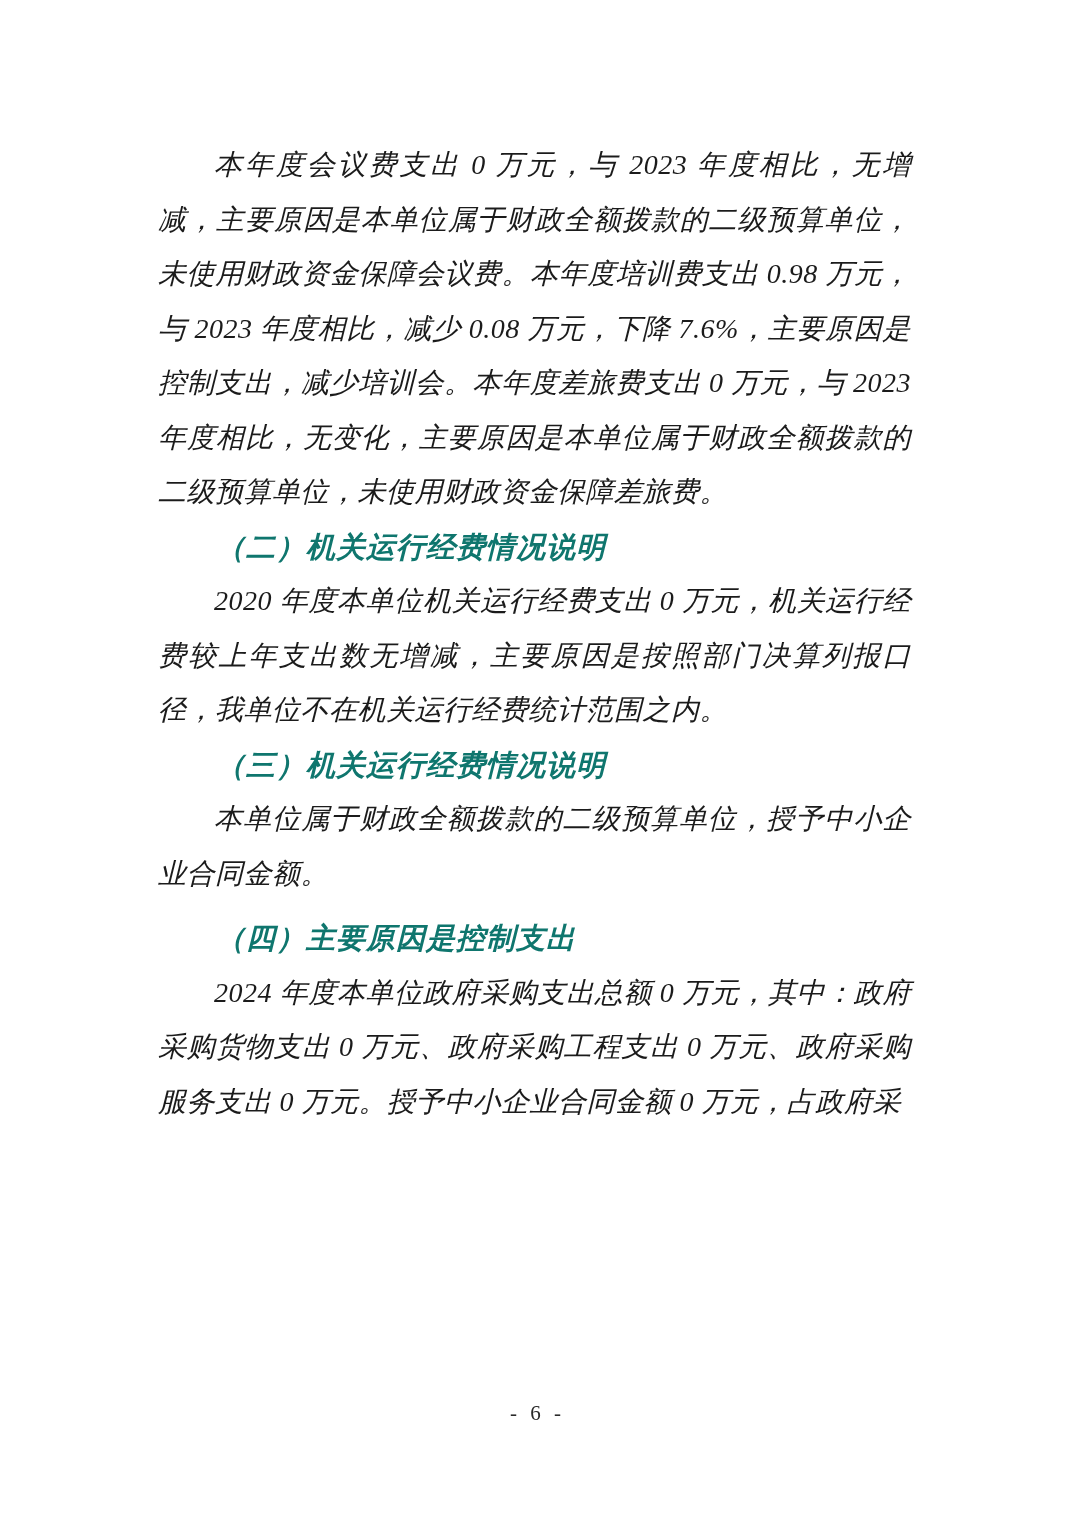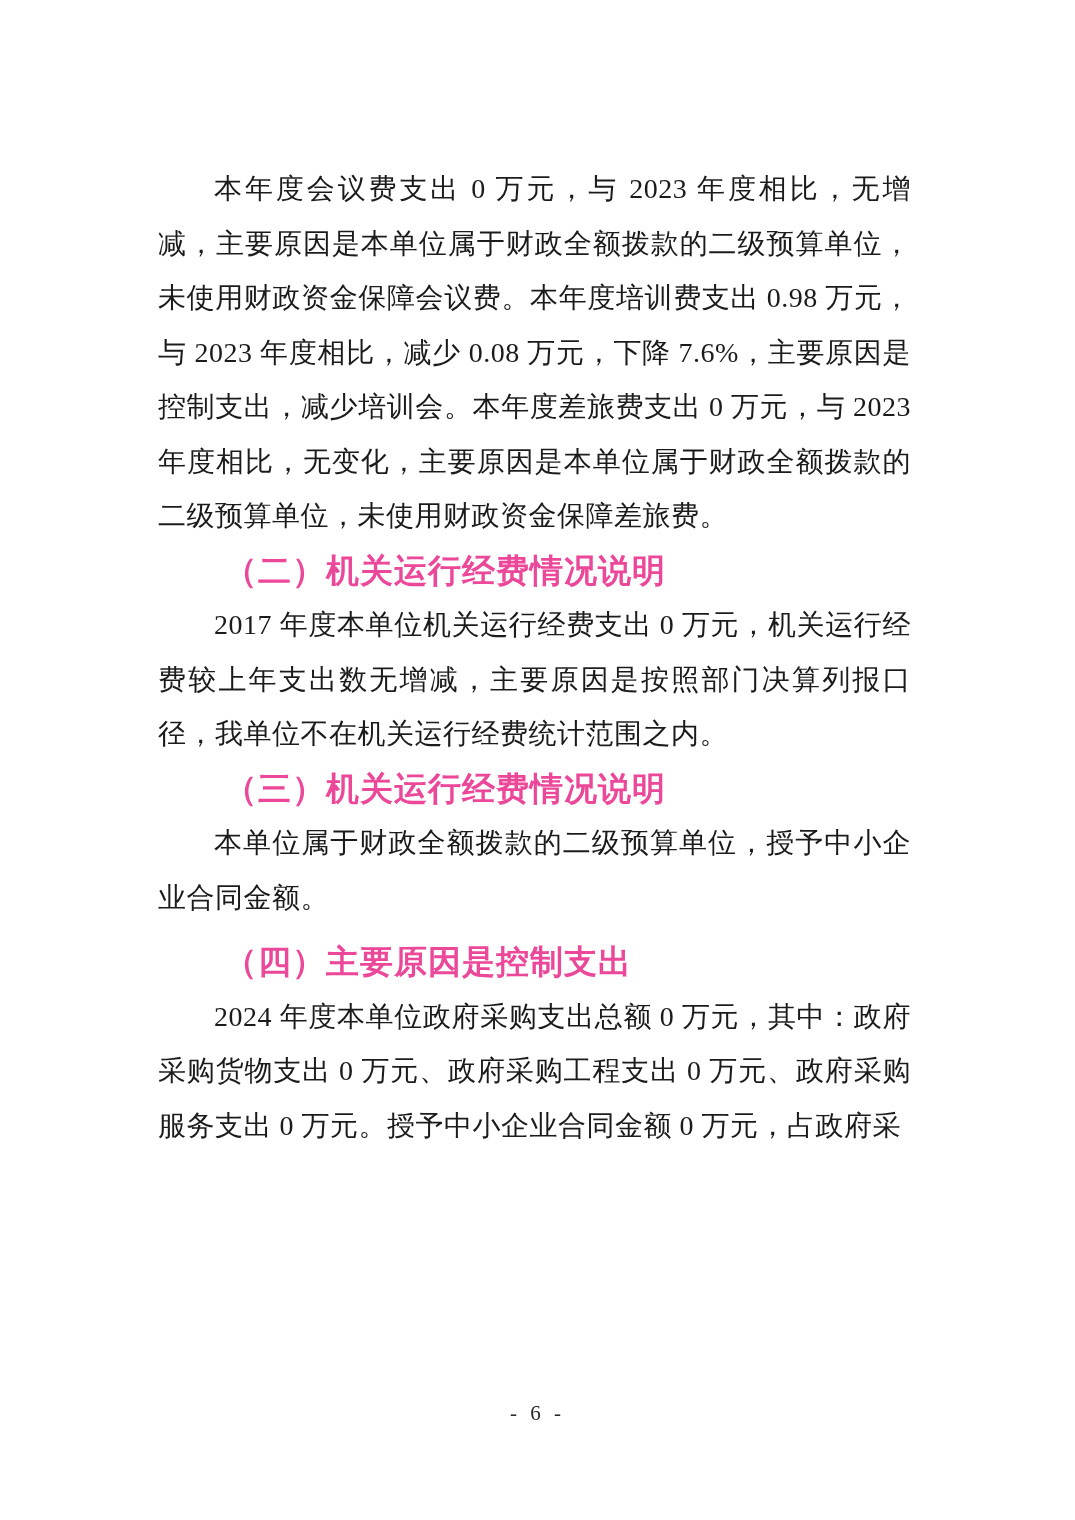--- a/index.html
+++ b/index.html
@@ -10,39 +10,40 @@
   body {
     width: 1075px;
     height: 1520px;
     position: relative;
     overflow: hidden;
     font-family: "Liberation Serif", "DejaVu Serif", serif;
   }
   .doc-body {
     position: absolute;
     left: 158px;
-    top: 162px;
+    top: 138px;
     width: 753px;
+    font-style: italic;
   }
   .para {
     margin: 0;
     font-size: 28px;
     line-height: 54.5px;
     color: #1b1b1b;
     text-indent: 2em;
     text-align: justify;
     text-justify: inter-ideograph;
     letter-spacing: 0.5px;
     word-break: break-all;
   }
   .heading {
     margin: 0;
-    font-size: 33px;
+    font-size: 29px;
     line-height: 54.5px;
-    color: #ec4899;
+    color: #0f766e;
     font-weight: bold;
     text-indent: 2em;
     letter-spacing: 1px;
     word-break: break-all;
   }
   .heading.gap-before {
     margin-top: 10px;
   }
   .page-footer {
     position: absolute;
@@ -57,21 +58,21 @@
   }
 </style>
 </head>
 <body>
 
 <main class="doc-body">
   <p class="para">本年度会议费支出 0 万元，与 2023 年度相比，无增减，主要原因是本单位属于财政全额拨款的二级预算单位，未使用财政资金保障会议费。本年度培训费支出 0.98 万元，与 2023 年度相比，减少 0.08 万元，下降 7.6%，主要原因是控制支出，减少培训会。本年度差旅费支出 0 万元，与 2023 年度相比，无变化，主要原因是本单位属于财政全额拨款的二级预算单位，未使用财政资金保障差旅费。</p>
 
   <h3 class="heading">（二）机关运行经费情况说明</h3>
 
-  <p class="para">2017 年度本单位机关运行经费支出 0 万元，机关运行经费较上年支出数无增减，主要原因是按照部门决算列报口径，我单位不在机关运行经费统计范围之内。</p>
+  <p class="para">2020 年度本单位机关运行经费支出 0 万元，机关运行经费较上年支出数无增减，主要原因是按照部门决算列报口径，我单位不在机关运行经费统计范围之内。</p>
 
   <h3 class="heading">（三）机关运行经费情况说明</h3>
 
 
   <p class="para">本单位属于财政全额拨款的二级预算单位，授予中小企业合同金额。</p>
 
   <h3 class="heading gap-before">（四）主要原因是控制支出</h3>
 
   <p class="para">2024 年度本单位政府采购支出总额 0 万元，其中：政府采购货物支出 0 万元、政府采购工程支出 0 万元、政府采购服务支出 0 万元。授予中小企业合同金额 0 万元，占政府采</p>
 </main>

